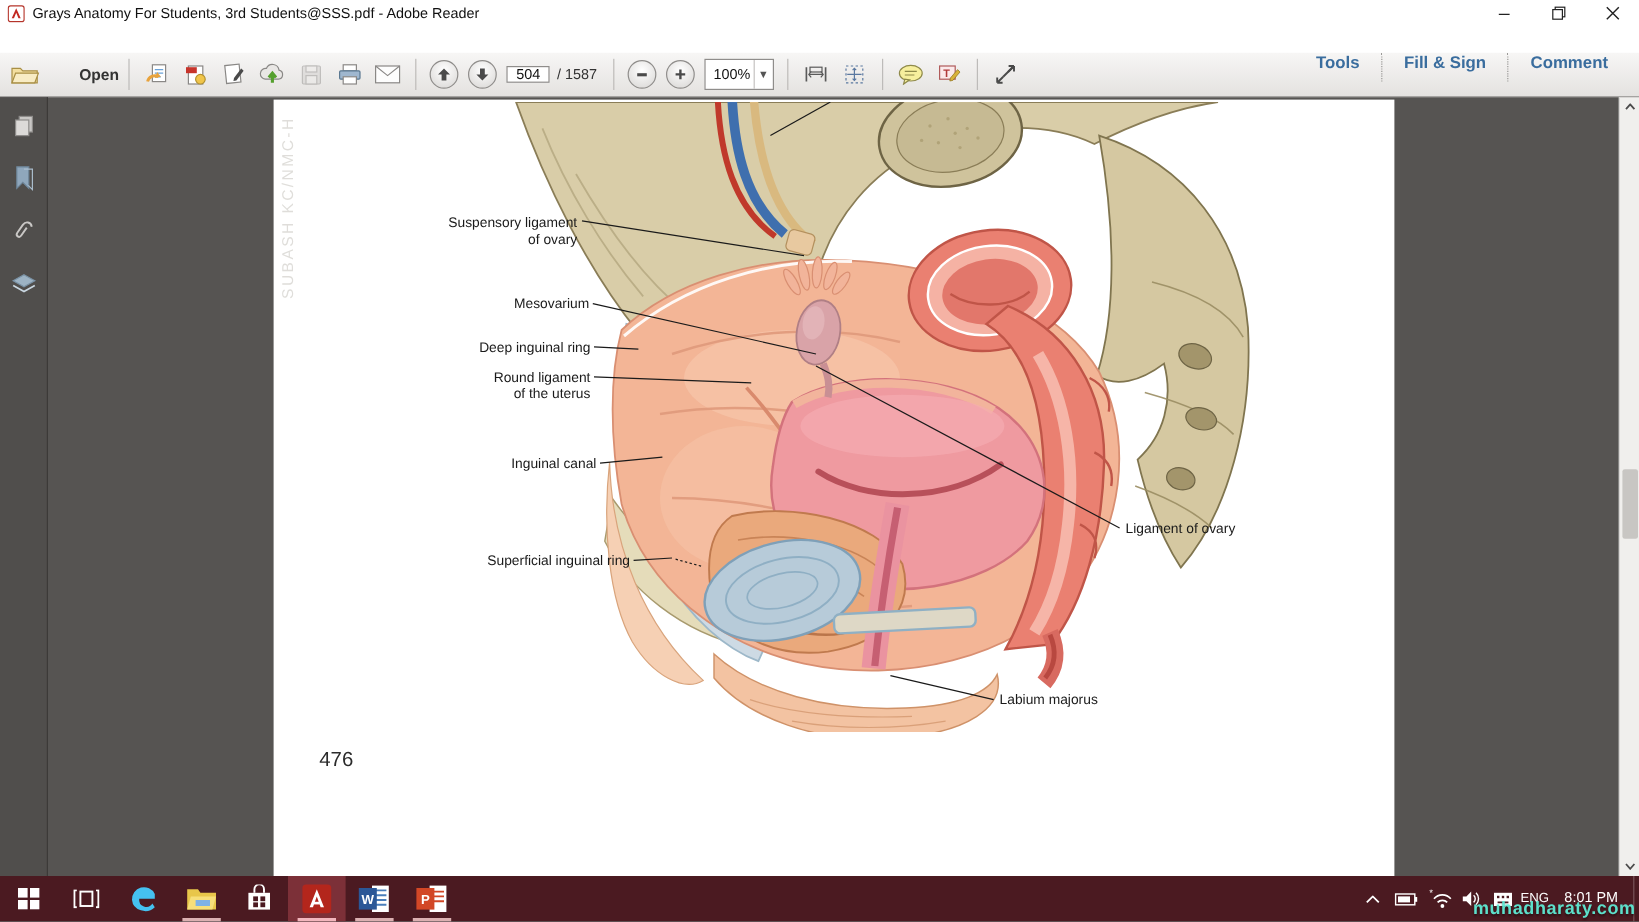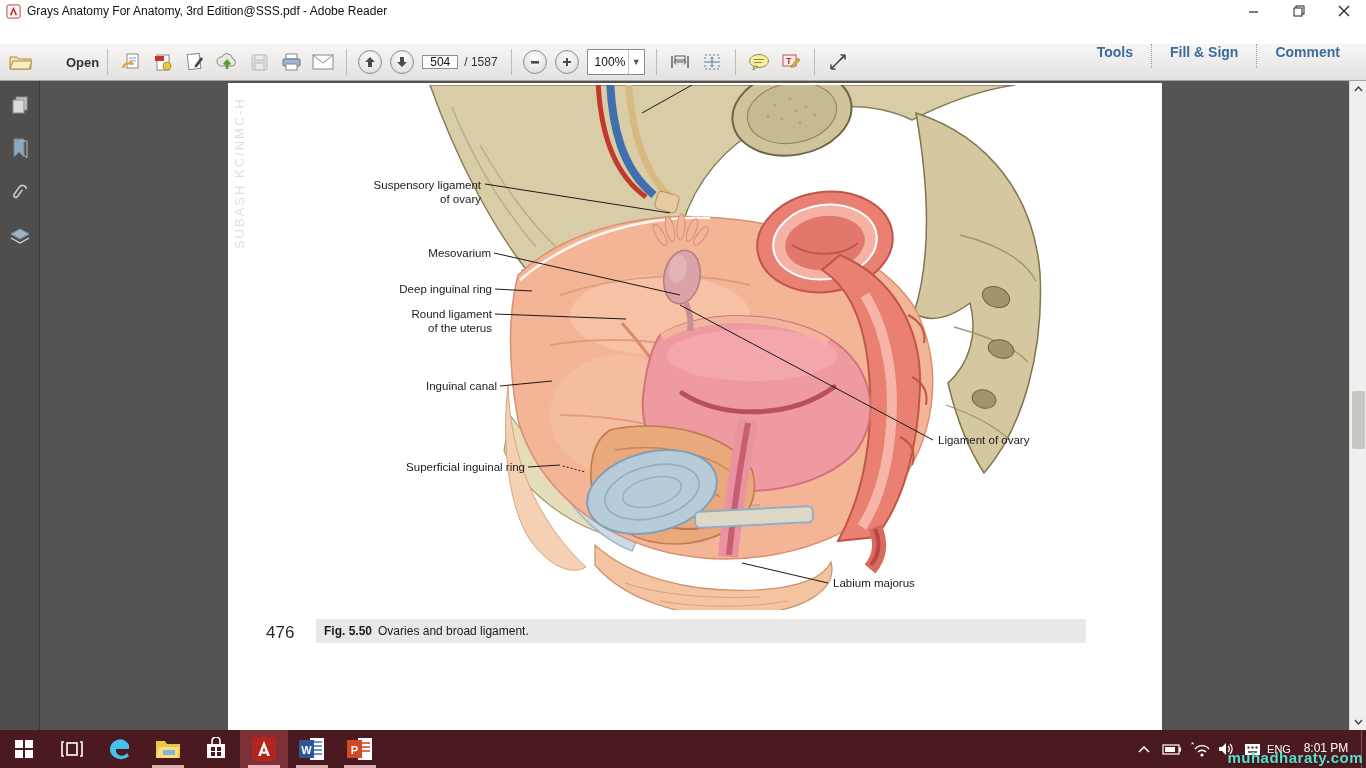--- a/index.html
+++ b/index.html
@@ -86,21 +86,21 @@
 </head>
 <body>
 
 <div id="app">
 
   <div class="titlebar">
     <svg class="app-ico" viewBox="0 0 16 16">
       <rect x="1" y="1" width="14" height="14" rx="2" fill="#fff" stroke="#b5342a"></rect>
       <path d="M4 12 L8 3 L12 12 L10 12 L8 7 L6 12 Z" fill="#c22a23"></path>
     </svg>
-    <span>Grays Anatomy For Anatomy, 3rd Edition@SSS.pdf - Adobe Reader</span>
+    <span>Grays Anatomy For Students, 3rd Students@SSS.pdf - Adobe Reader</span>
     <div class="win-controls">
       <div class="win-btn">
         <svg width="11" height="11" viewBox="0 0 11 11">
             <line x1="1" y1="6" x2="10" y2="6" stroke="#222" stroke-width="1.2"></line>
           </svg>
       </div>
       <div class="win-btn">
         <svg width="12" height="12" viewBox="0 0 12 12">
           <rect x="3" y="1" width="8" height="8" fill="none" stroke="#222"></rect>
           <rect x="1" y="3" width="8" height="8" fill="#fff" stroke="#222"></rect>
@@ -429,24 +429,20 @@
             <text x="132" y="233" text-anchor="end">Round ligament</text>
             <text x="132" y="247" text-anchor="end">of the uterus</text>
             <text x="137" y="305" text-anchor="end">Inguinal canal</text>
             <text x="165" y="386" text-anchor="end">Superficial inguinal ring</text>
             <text x="578" y="359">Ligament of ovary</text>
             <text x="473" y="502">Labium majorus</text>
           </g>
         </svg>
       </div>
 
-      <div class="caption-bar">
-        <b>Fig. 5.50</b>
-        <span>Ovaries and broad ligament.</span>
-      </div>
       <div class="page-num">476</div>
     </div>
 
     <div class="vscroll">
       <div class="vs-arrow" style="top:0">
         <svg width="9" height="6" viewBox="0 0 9 6">
             <path d="M1 5 L4.5 1 L8 5" fill="none" stroke="#4c4c4c" stroke-width="1.5"></path>
           </svg>
       </div>
       <div class="vs-thumb"></div>

